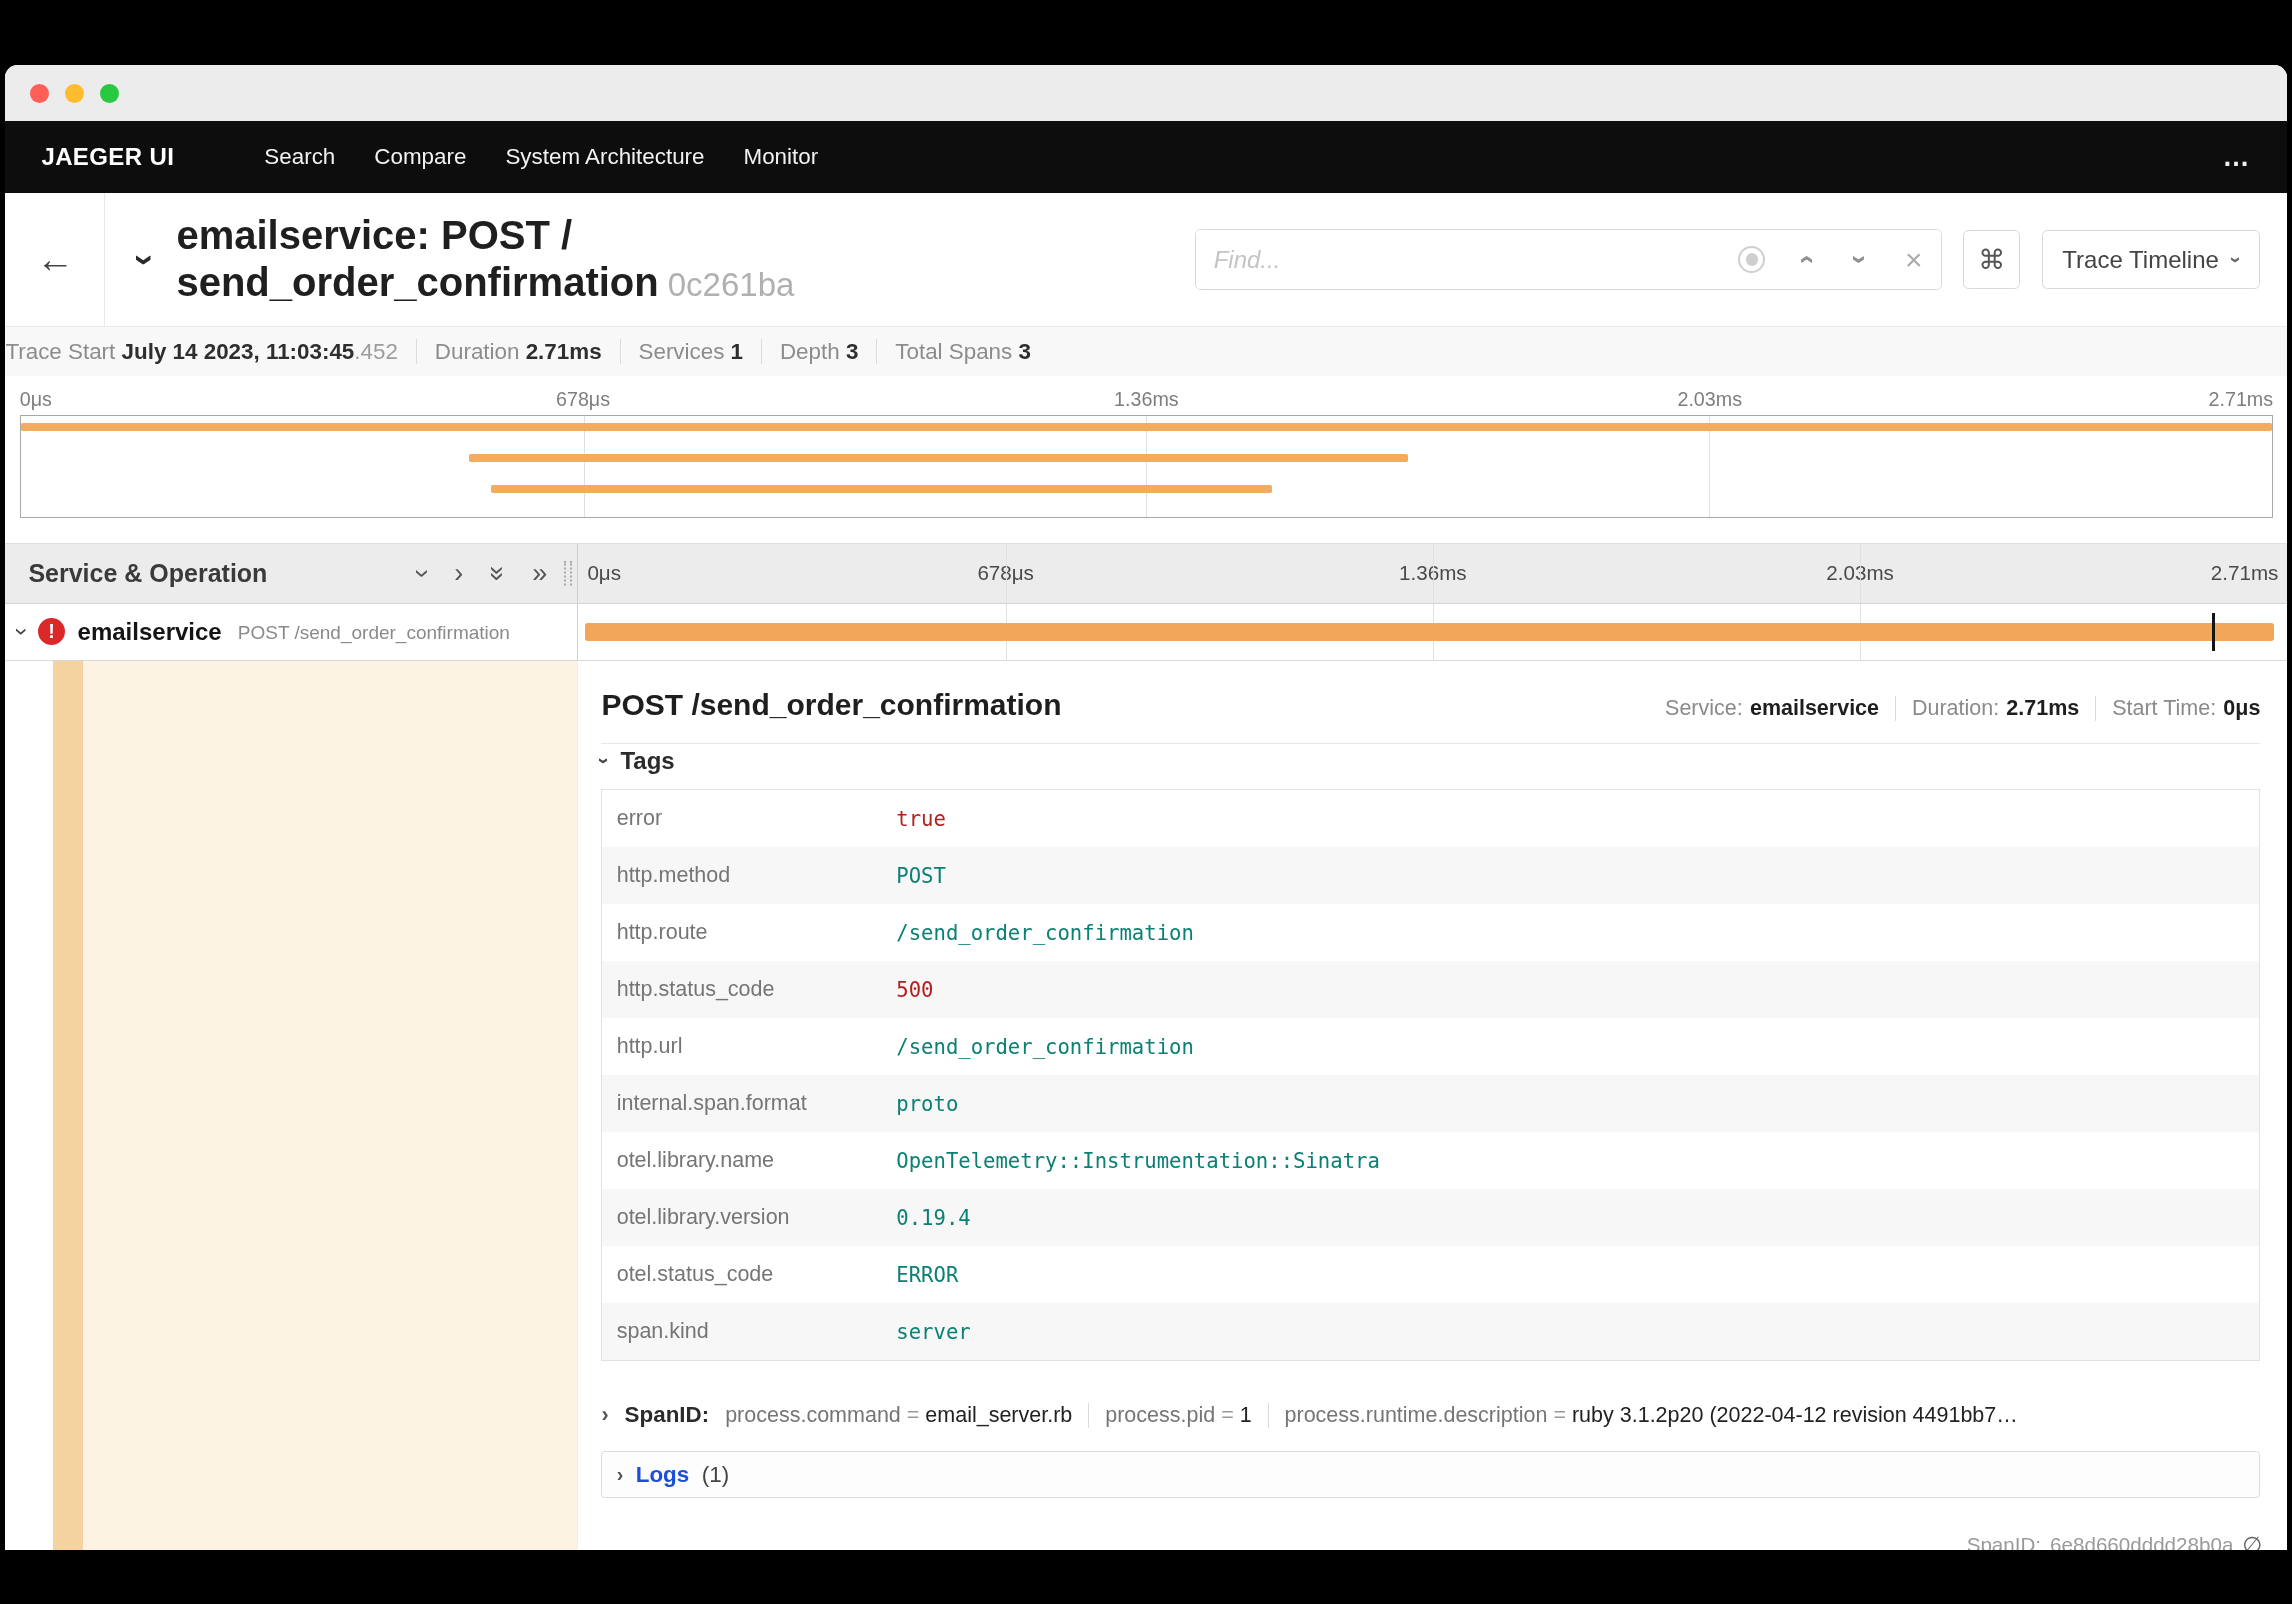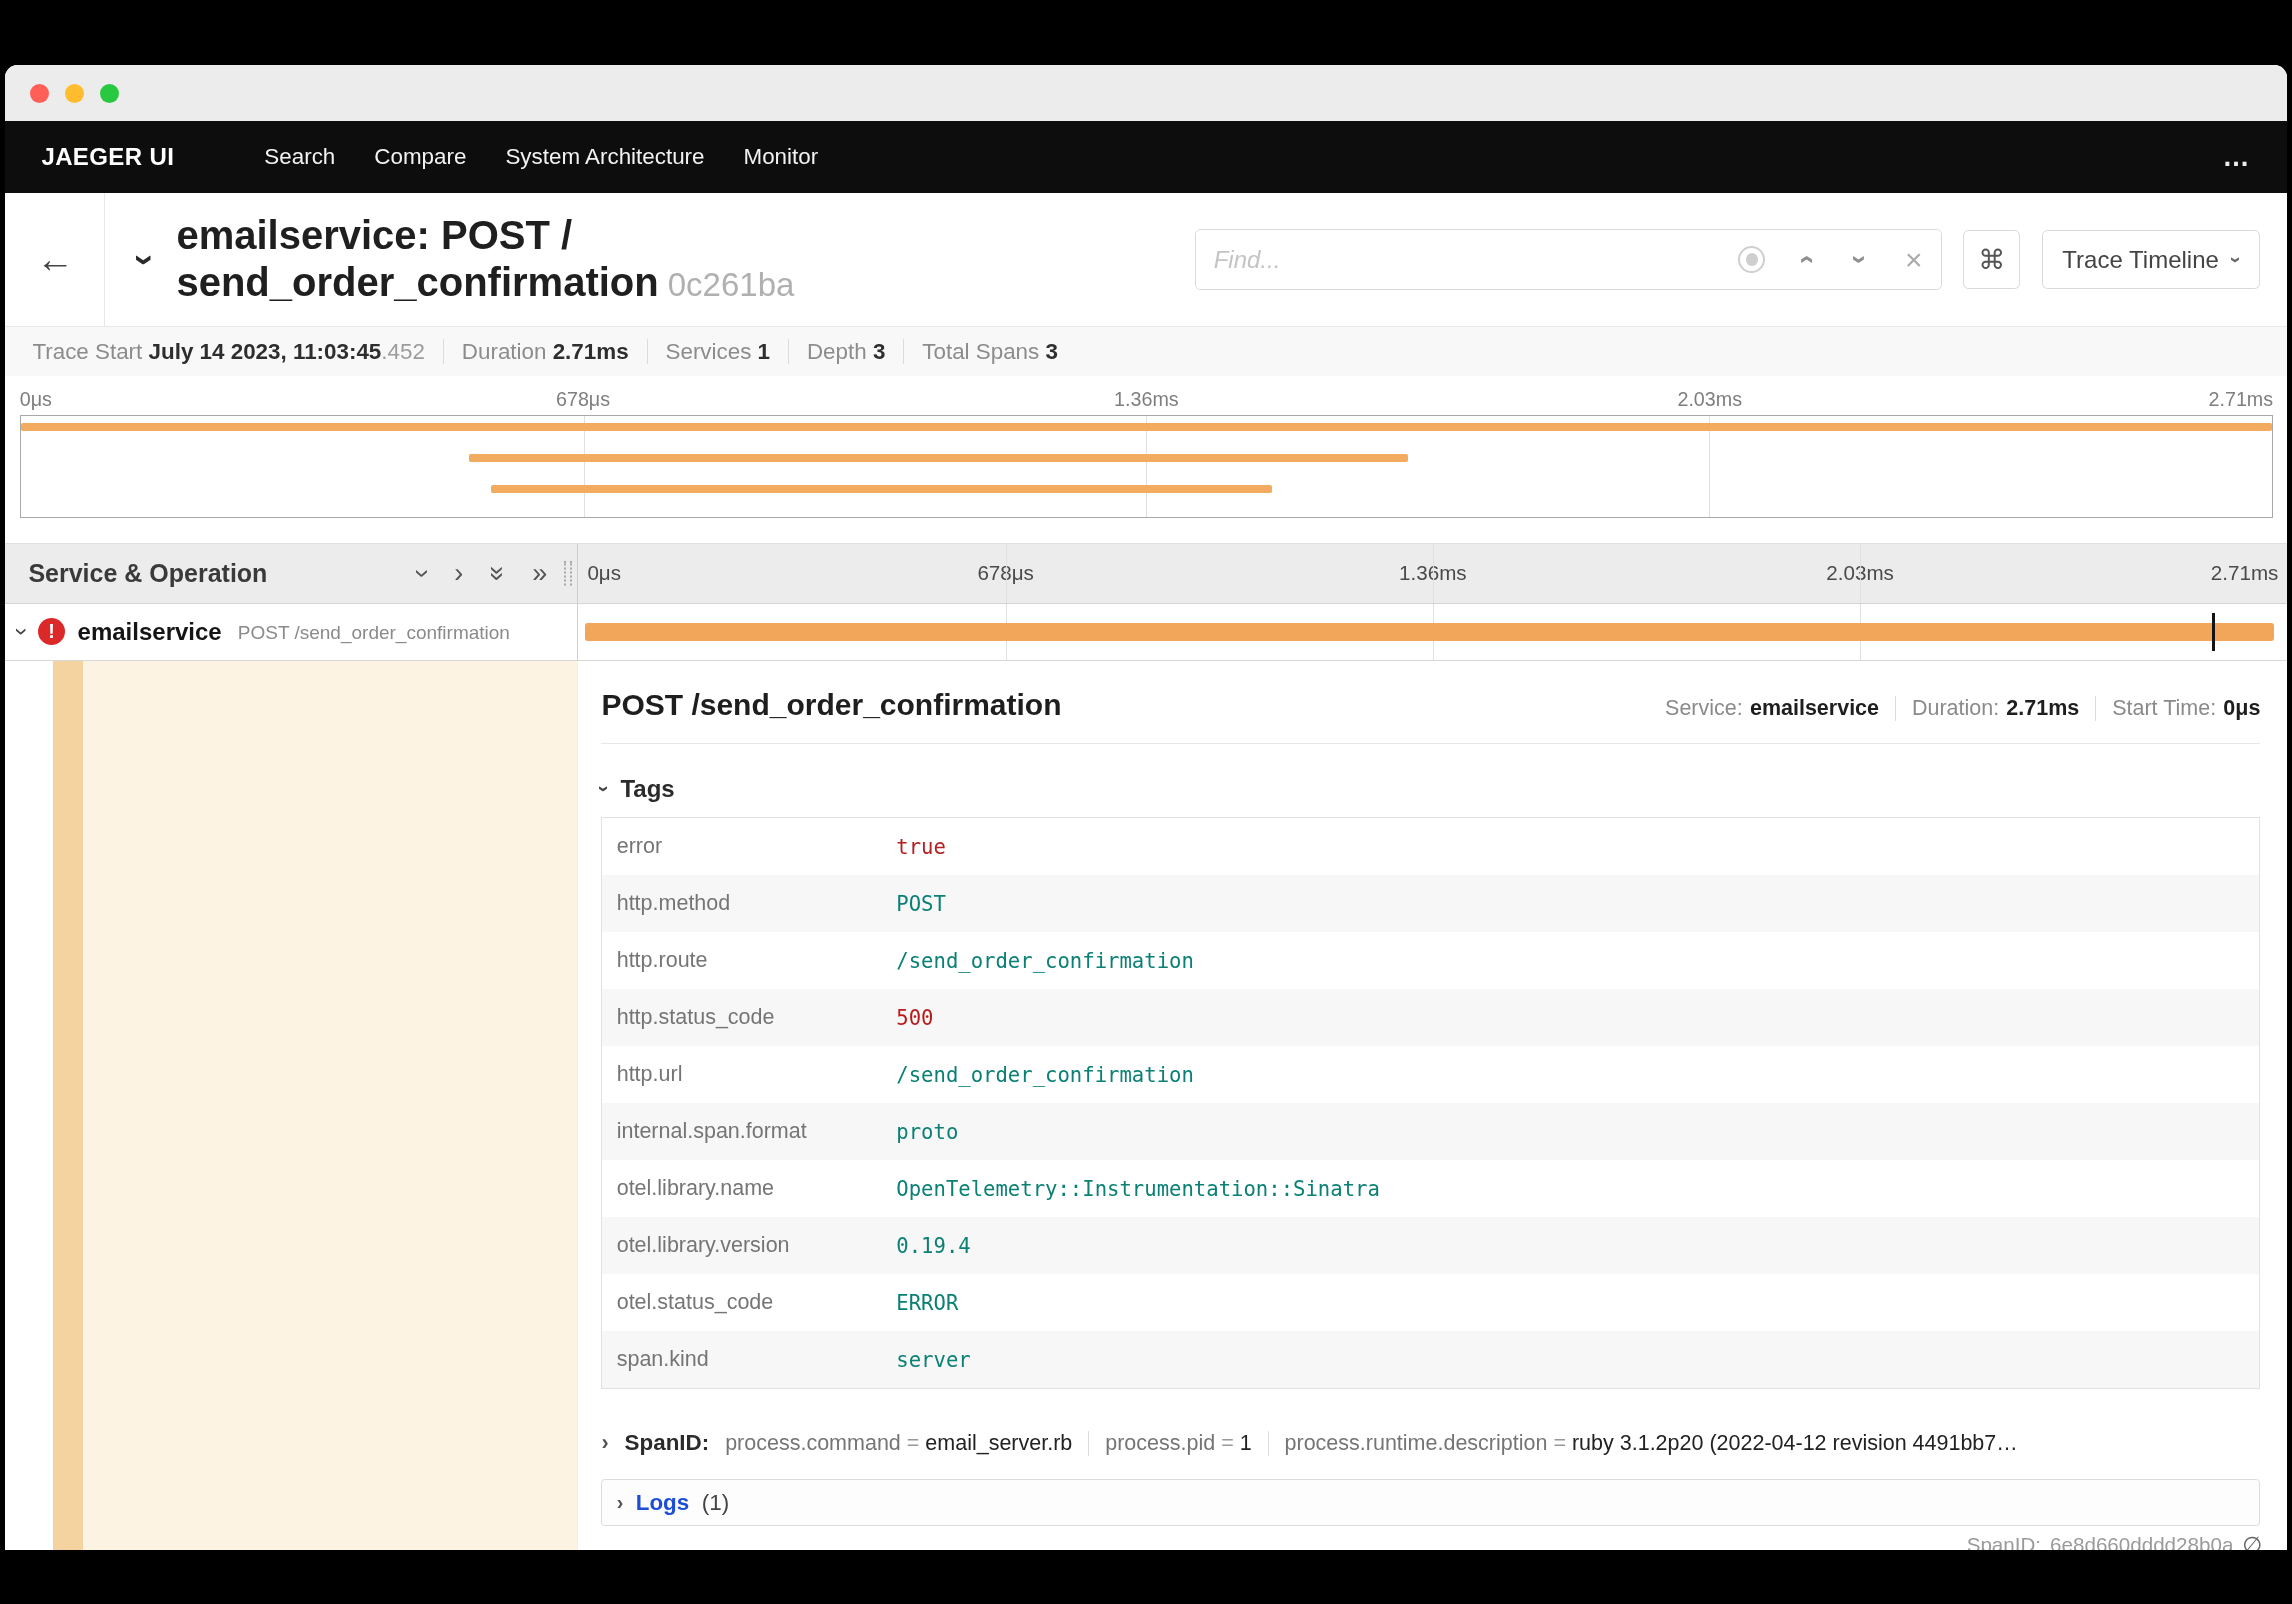--- a/index.html
+++ b/index.html
@@ -41,21 +41,21 @@
   .find-input::placeholder{color:#c4c4c4;}
   .icon-btn{width:54px;height:100%;display:flex;align-items:center;justify-content:center;background:#fff;border:none;cursor:pointer;padding:0;}
   .locate-icon{width:23px;height:23px;border:2.7px solid #cfcfcf;border-radius:50%;position:relative;display:inline-block;}
   .locate-icon::after{content:'';position:absolute;inset:5.4px;background:#cfcfcf;border-radius:50%;}
   .find-chev{font-size:27px;color:#8f8f8f;}
   .x-glyph{font-size:30px;color:#ababab;line-height:1;}
   .cmd-btn{width:57px;height:59px;border:1.8px solid #d9d9d9;border-radius:5.4px;background:#fff;font-size:27px;color:#555;cursor:pointer;display:flex;align-items:center;justify-content:center;}
   .view-btn{height:59px;padding:0 19.7px;border:1.8px solid #d9d9d9;border-radius:5.4px;background:#fff;font-size:24px;color:#444;cursor:pointer;display:flex;align-items:center;gap:14.3px;font-family:"Liberation Sans",sans-serif;}
   .view-btn .gl{font-size:19.7px;color:#666;}
   
-  .meta-bar{height:49px;background:#f8f8f8;display:flex;align-items:center;gap:18px;padding-left:27px;font-size:22.4px;flex:none;}
+  .meta-bar{height:49px;background:#f8f8f8;display:flex;align-items:center;gap:18px;padding-left:0;font-size:22.4px;flex:none;}
   .meta-label{color:#8c8c8c;}
   .meta-value{color:#2e2e2e;font-weight:bold;}
   .meta-suffix{color:#9c9c9c;}
   .vsep{width:0.9px;height:25px;background:#dcdcdc;display:inline-block;flex:none;}
   
   .minimap{height:155px;background:#fff;flex:none;}
   .mm-ticks{position:relative;height:20.6px;margin:11.6px 14.3px 0;font-size:19.7px;color:#7e7e7e;}
   .tick{position:absolute;top:0;white-space:nowrap;}
   .mm-box{margin:7.2px 14.3px 0;height:101px;border:0.9px solid #a8a8a8;position:relative;background:#fff;}
   .gridline{position:absolute;top:0;bottom:0;width:0.9px;background:#e0e0e0;}
@@ -88,21 +88,21 @@
   .dl-gap{width:48px;background:#fff;}
   .dl-stripe{width:30px;background:#f5d3a1;}
   .dl-cream{flex:1;background:#fdf3e3;}
   .dr-panel{flex:1;background:#fff;padding:27px 27px 0 23px;position:relative;overflow:hidden;}
   .ov{display:flex;align-items:baseline;}
   .ov-title{font-size:30px;font-weight:bold;color:#1e1e1e;}
   .ov-meta{margin-left:auto;display:flex;align-items:center;gap:16px;font-size:21.5px;}
   .ov-label{color:#8a8a8a;}
   .ov-value{color:#1e1e1e;font-weight:bold;margin-left:7.2px;}
   .ov-divider{border-top:0.9px solid #e8e8e8;margin-top:21.5px;}
-  .tags-header{margin-top:31px;display:flex;align-items:center;gap:12.5px;cursor:pointer;}
+  .tags-header{margin-top:3px;display:flex;align-items:center;gap:12.5px;cursor:pointer;}
   .tags-header .gl{font-size:19.7px;color:#444;}
   .tags-label{font-size:24px;font-weight:bold;color:#2b2b2b;}
   .tags-table{margin-top:14.3px;width:100%;border-collapse:collapse;border:0.9px solid #e2e2e2;font-size:21.5px;}
   .tags-table tr.striped{background:#f7f7f7;}
   .tags-table td{height:57px;padding:0 14.3px;vertical-align:middle;}
   td.k{width:251px;color:#757575;}
   td.v{font-family:"DejaVu Sans Mono","Liberation Mono",monospace;font-size:20.6px;}
   td.v.bool{color:#b22222;}
   td.v.number{color:#b91c1c;}
   td.v.string{color:#0b8074;}

